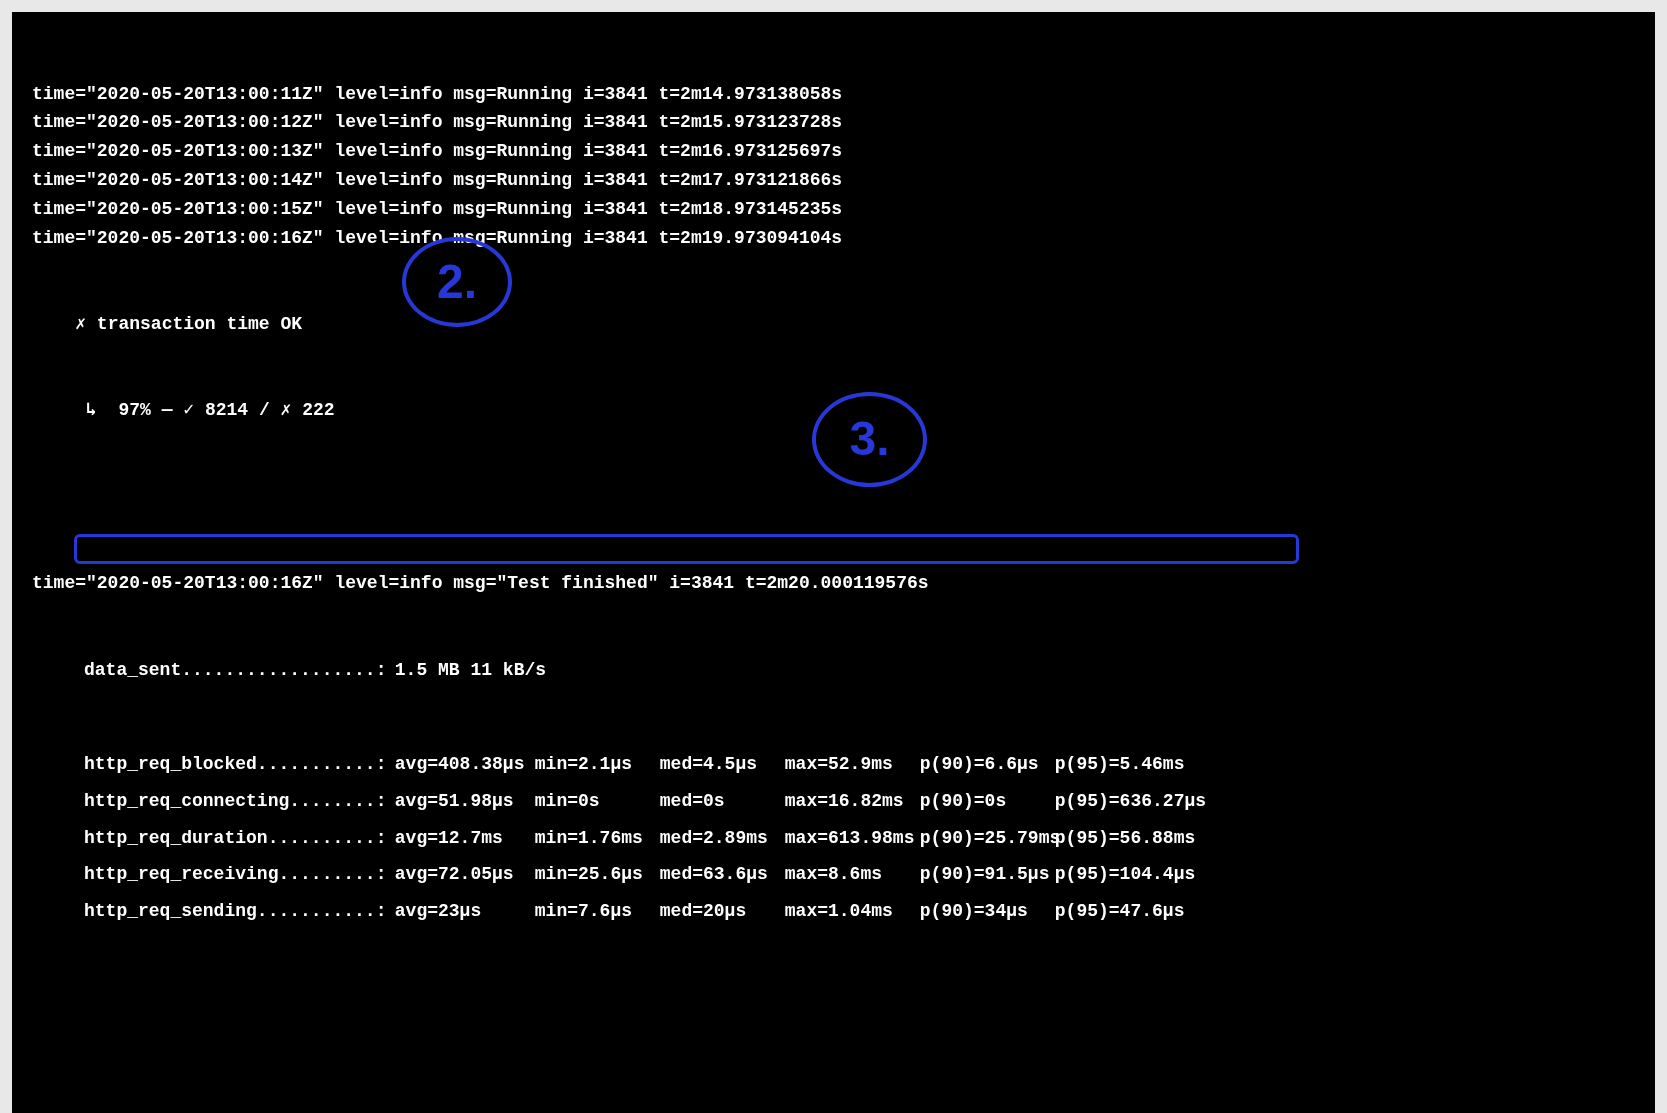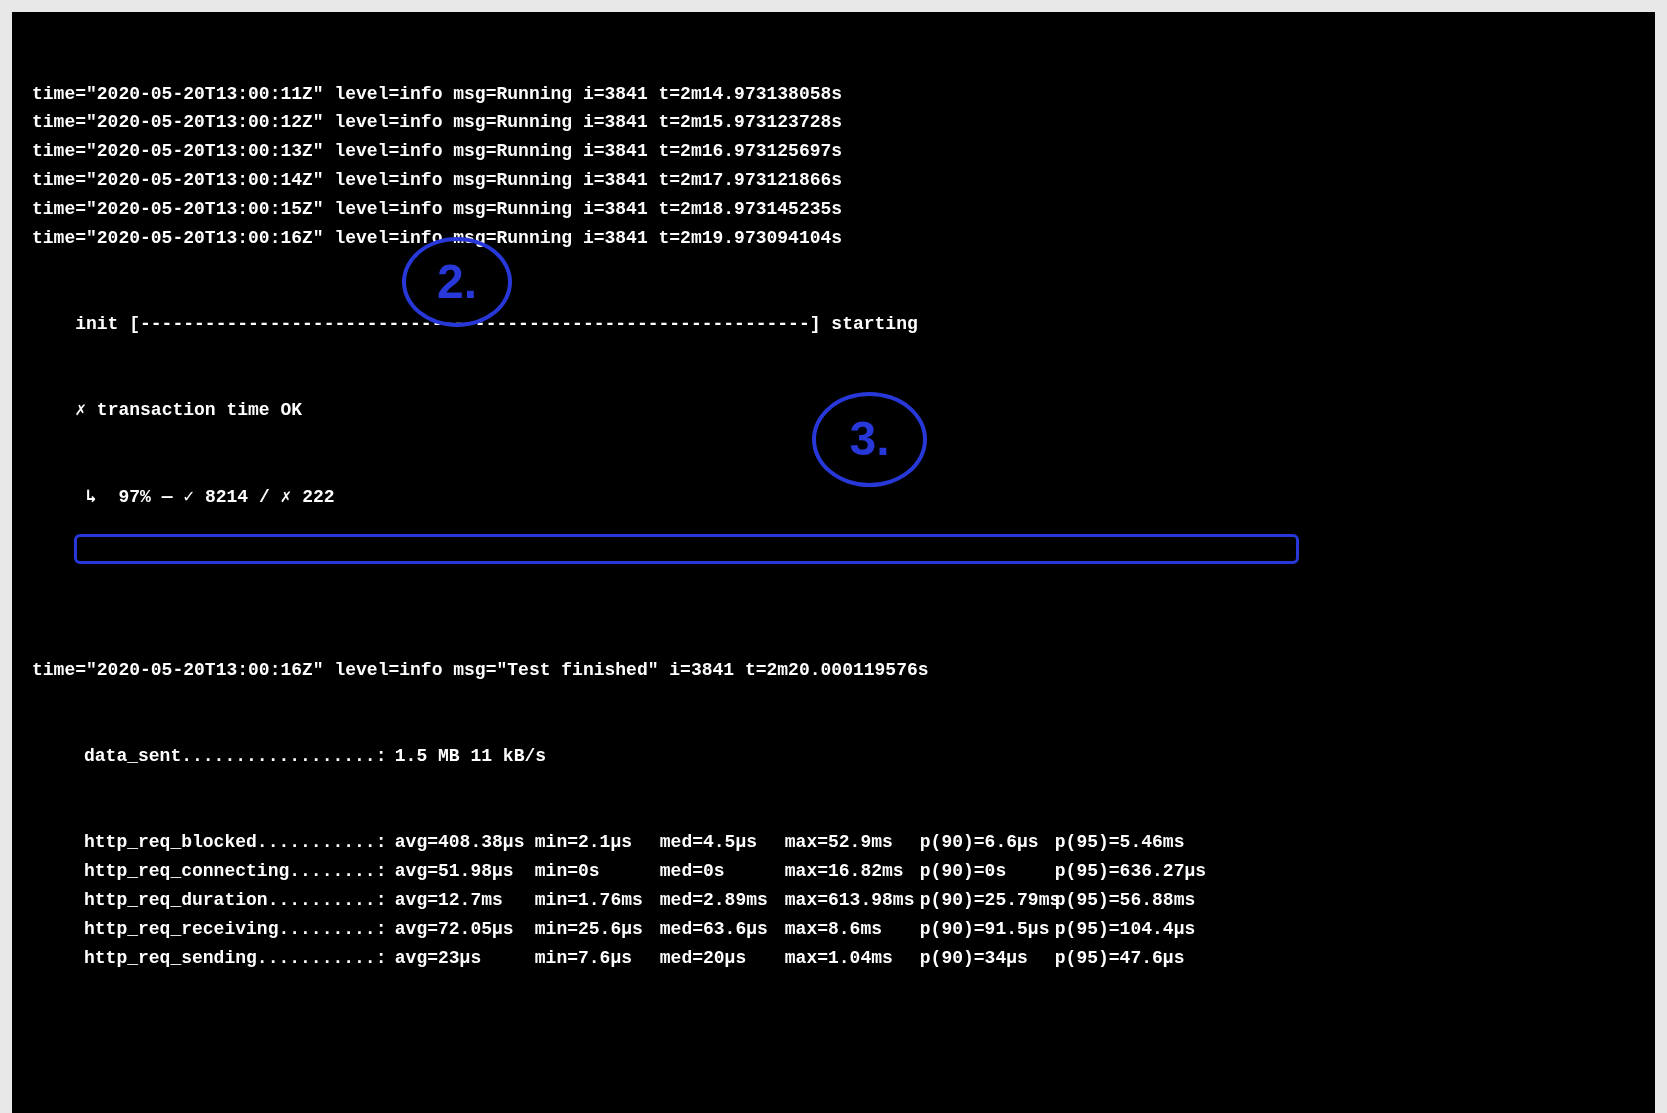--- a/index.html
+++ b/index.html
@@ -43,33 +43,32 @@
       border: 3px solid #2838d8;
       border-radius: 6px;
       left: 62px;
       width: 1225px;
       height: 30px;
       top: 522px;
       pointer-events: none;
     }
     .col { display: inline-block; }
     .c-name { width: 300px; }
-    .c-avg { width: 140px; }
+    .c-avg { width: 140px; margin-top: 8px; }
     .c-min { width: 125px; font-family: Liberation Mono, monospace; }
     .c-med { width: 125px; font-family: Liberation Mono, monospace; }
     .c-max { width: 135px; }
     .c-p90 { width: 135px; }
     .c-p95 { width: 135px; }
   </style>
 </head>
 <body>
 
 <div class="terminal">
   <div id="running"><div class="line">time="2020-05-20T13:00:11Z" level=info msg=Running i=3841 t=2m14.973138058s</div><div class="line">time="2020-05-20T13:00:12Z" level=info msg=Running i=3841 t=2m15.973123728s</div><div class="line">time="2020-05-20T13:00:13Z" level=info msg=Running i=3841 t=2m16.973125697s</div><div class="line">time="2020-05-20T13:00:14Z" level=info msg=Running i=3841 t=2m17.973121866s</div><div class="line">time="2020-05-20T13:00:15Z" level=info msg=Running i=3841 t=2m18.973145235s</div><div class="line">time="2020-05-20T13:00:16Z" level=info msg=Running i=3841 t=2m19.973094104s</div></div>
-  <div class="line">    init [--------------------------------------------------------------] starting</div>
   <div class="line">    ✗ transaction time OK</div>
   <div class="line">     ↳  97% — ✓ 8214 / ✗ 222</div>
   <div class="line"> </div>
   <div class="line" id="finished">time="2020-05-20T13:00:16Z" level=info msg="Test finished" i=3841 t=2m20.000119576s</div>
   <div id="simple"><div class="indent"><span class="col c-name">data_sent..................:</span> <span>1.5 MB 11 kB/s</span></div></div>
   <div id="stats"><div class="indent"><span class="col c-name">http_req_blocked...........:</span> <span class="col c-avg">avg=408.38µs</span><span class="col c-min">min=2.1µs</span><span class="col c-med">med=4.5µs</span><span class="col c-max">max=52.9ms</span><span class="col c-p90">p(90)=6.6µs</span><span class="col c-p95">p(95)=5.46ms</span></div><div class="indent"><span class="col c-name">http_req_connecting........:</span> <span class="col c-avg">avg=51.98µs</span><span class="col c-min">min=0s</span><span class="col c-med">med=0s</span><span class="col c-max">max=16.82ms</span><span class="col c-p90">p(90)=0s</span><span class="col c-p95">p(95)=636.27µs</span></div><div class="indent"><span class="col c-name">http_req_duration..........:</span> <span class="col c-avg">avg=12.7ms</span><span class="col c-min">min=1.76ms</span><span class="col c-med">med=2.89ms</span><span class="col c-max">max=613.98ms</span><span class="col c-p90">p(90)=25.79ms</span><span class="col c-p95">p(95)=56.88ms</span></div><div class="indent"><span class="col c-name">http_req_receiving.........:</span> <span class="col c-avg">avg=72.05µs</span><span class="col c-min">min=25.6µs</span><span class="col c-med">med=63.6µs</span><span class="col c-max">max=8.6ms</span><span class="col c-p90">p(90)=91.5µs</span><span class="col c-p95">p(95)=104.4µs</span></div><div class="indent"><span class="col c-name">http_req_sending...........:</span> <span class="col c-avg">avg=23µs</span><span class="col c-min">min=7.6µs</span><span class="col c-med">med=20µs</span><span class="col c-max">max=1.04ms</span><span class="col c-p90">p(90)=34µs</span><span class="col c-p95">p(95)=47.6µs</span></div></div>
   
   
   
 

